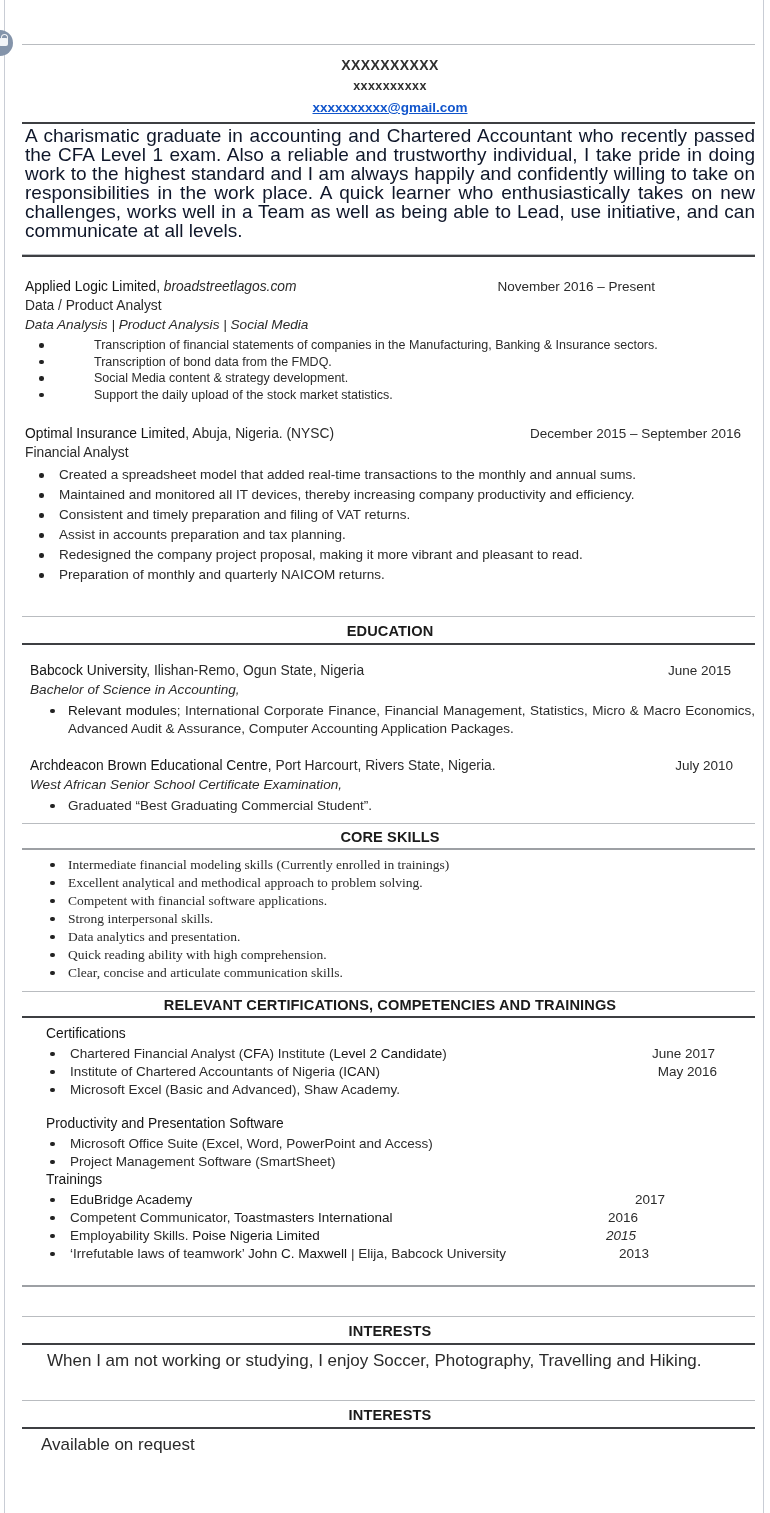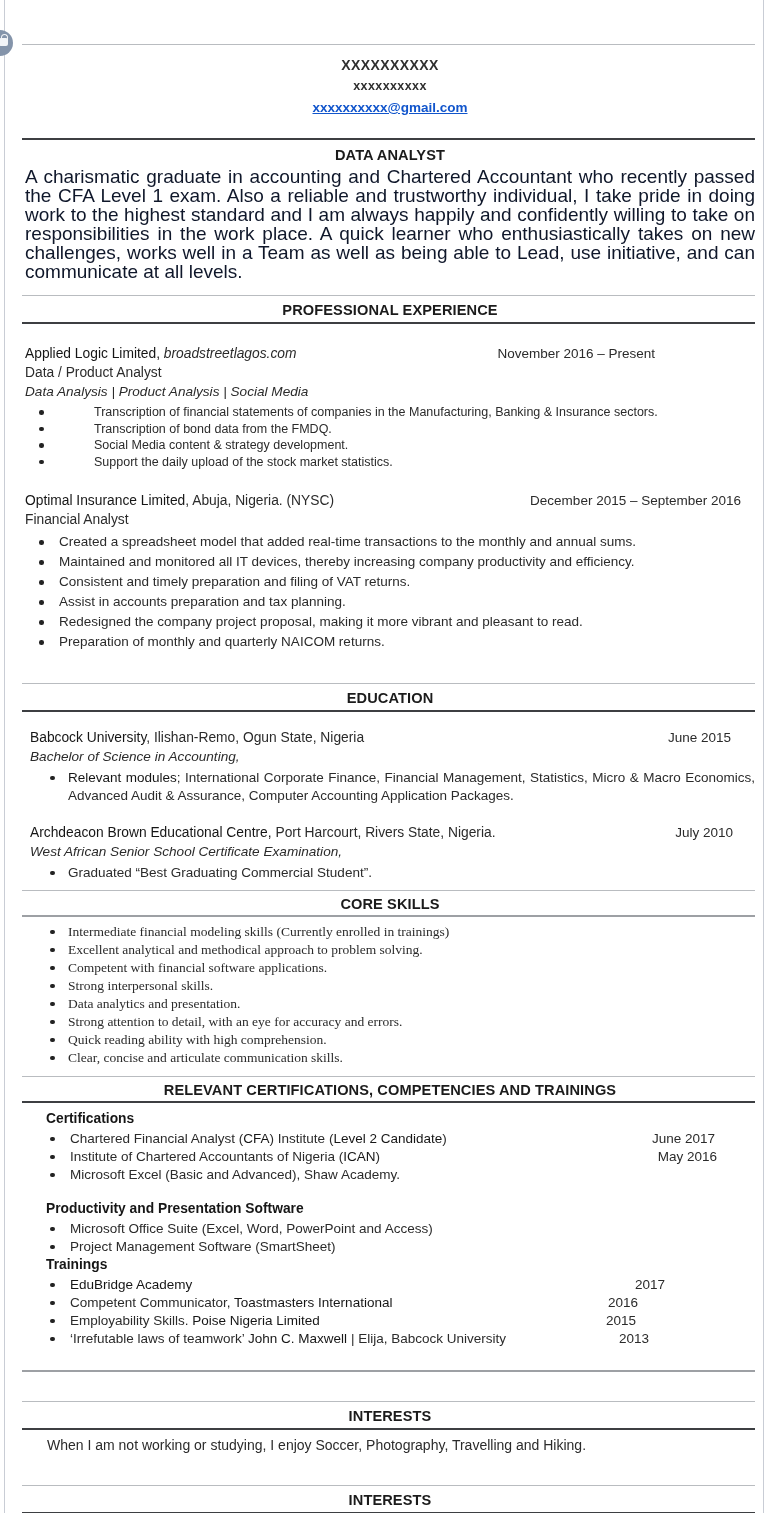--- a/index.html
+++ b/index.html
@@ -22,21 +22,21 @@
     content:"";position:absolute;left:2px;top:-4px;width:5px;height:5px;border:1.5px solid #f2f4f7;
     border-bottom:none;border-radius:4px 4px 0 0;
   }
   .content{position:relative;margin:0 15px 0 25px;}
   .hr-light{height:1px;background:#b9bcc0;margin-left:-3px;}
   .hr-dark{height:2px;background:#3d3f42;margin-left:-3px;}
   .hr-gray{height:2px;background:#9da0a4;margin-left:-3px;}
   .center-block{text-align:center;}
   .name1{font-size:14px;font-weight:bold;color:#2f2f2f;letter-spacing:.4px;line-height:22px;padding-top:9px;}
   .name2{font-size:12.5px;font-weight:bold;color:#2f2f2f;letter-spacing:.4px;line-height:20px;}
-  .email-line{line-height:21px;padding-bottom:20px;}
+  .email-line{line-height:21px;padding-bottom:4px;}
   .email-line a{color:#1155cc;font-weight:bold;font-size:13.5px;text-decoration:underline;}
   .sec-head{
     text-align:center;font-weight:bold;font-size:14.6px;color:#1b1b1b;
     letter-spacing:.1px;padding:6px 0 4px 0;
   }
   .summary{
     font-size:19px;line-height:19px;text-align:justify;color:#0f172a;
     padding:2px 0 8px 0;
   }
   .row{position:relative;}
@@ -54,22 +54,22 @@
   .bullets-j1 li:before{left:14px;top:6px;}
   .bullets-j2{padding-top:3px;}
   .bullets-j2 li{font-size:13.5px;line-height:20px;padding-left:34px;}
   .bullets-j2 li:before{left:14px;top:8px;}
   .bullets-edu li{font-size:13.5px;line-height:18px;padding-left:43px;text-align:justify;}
   .bullets-edu li:before{left:25px;top:6.5px;}
   .bullets-skills li{font-size:13.5px;line-height:18px;padding-left:43px;font-family:Liberation Serif, serif;}
   .bullets-skills li:before{left:25px;top:6.5px;}
   .bullets-cert li{font-size:13.5px;line-height:18px;padding-left:45px;}
   .bullets-cert li:before{left:25px;top:6.5px;}
-  .sub-label{font-size:13.8px;font-weight:bold;color:#161616;line-height:18px;padding-left:21px;}
-  .plain-text{font-size:14px;line-height:19px;}
+  .sub-label{font-size:13.8px;font-weight:normal;color:#161616;line-height:18px;padding-left:21px;}
+  .plain-text{font-size:17px;line-height:19px;}
 </style>
 </head>
 <body>
 
 <div class="v-border left"></div>
 <div class="v-border right"></div>
 
 <div class="badge">
   <span class="glyph"></span>
 </div>
@@ -81,25 +81,23 @@
   <div class="center-block">
     <div class="name1">XXXXXXXXXX</div>
     <div class="name2">xxxxxxxxxx</div>
     <div class="email-line">
       <a href="#">xxxxxxxxxx@gmail.com</a>
     </div>
   </div>
 
   <div class="hr-dark"></div>
 
-  <div class="sec-head" style="padding-top:7px;padding-bottom:2px;">DATA ANALYST</div>
   <div class="summary">A charismatic graduate in accounting and Chartered Accountant who recently passed the CFA Level 1 exam. Also a reliable and trustworthy individual, I take pride in doing work to the highest standard and I am always happily and confidently willing to take on responsibilities in the work place. A quick learner who enthusiastically takes on new challenges, works well in a Team as well as being able to Lead, use initiative, and can communicate at all levels.</div>
 
   <div class="hr-light" style="margin-top:6px;"></div>
-  <div class="sec-head">PROFESSIONAL EXPERIENCE</div>
   <div class="hr-dark"></div>
 
   <div style="margin-top:20px;">
     <div class="row company-line">
       <span class="b">Applied Logic Limited,</span><span class="i"> broadstreetlagos.com</span>
       <span class="date" style="right:100px;">November 2016 – Present</span>
     </div>
     <div class="role-line">Data / Product Analyst</div>
     <div class="tags-line">Data Analysis | Product Analysis | Social Media</div>
     <ul class="bullets-j1">
@@ -154,21 +152,20 @@
 
   <div class="hr-light" style="margin-top:8px;"></div>
   <div class="sec-head" style="padding-top:5px;padding-bottom:3px;">CORE SKILLS</div>
   <div class="hr-gray"></div>
   <ul class="bullets-skills" style="padding-top:6px;">
     <li>Intermediate financial modeling skills (Currently enrolled in trainings)</li>
     <li>Excellent analytical and methodical approach to problem solving.</li>
     <li>Competent with financial software applications.</li>
     <li>Strong interpersonal skills.</li>
     <li>Data analytics and presentation.</li>
-    <li>Strong attention to detail, with an eye for accuracy and errors.</li>
     <li>Quick reading ability with high comprehension.</li>
     <li>Clear, concise and articulate communication skills.</li>
   </ul>
 
   <div class="hr-light" style="margin-top:9px;"></div>
   <div class="sec-head" style="padding-top:5px;padding-bottom:3px;">RELEVANT CERTIFICATIONS, COMPETENCIES AND TRAININGS</div>
   <div class="hr-dark"></div>
 
   <div class="sub-label" style="margin-top:7px;">Certifications</div>
   <ul class="bullets-cert" style="padding-top:2px;">
@@ -194,21 +191,21 @@
     <li class="row">
       <span></span><span class="b">EduBridge Academy</span><span></span>
       <span class="date" style="right:90px;">2017</span>
     </li>
     <li class="row">
       <span>Competent Communicator, </span><span class="b">Toastmasters International</span><span></span>
       <span class="date" style="right:117px;">2016</span>
     </li>
     <li class="row">
       <span>Employability Skills. </span><span class="b">Poise Nigeria Limited</span><span></span>
-      <span class="date" style="right:119px;">2015</span>
+      <span class="date" style="right:119px;font-style:italic;">2015</span>
     </li>
     <li class="row">
       <span>‘Irrefutable laws of teamwork’ </span><span class="b">John C. Maxwell</span><span> | Elija, Babcock University</span>
       <span class="date" style="right:106px;">2013</span>
     </li>
   </ul>
 
   <div class="hr-gray" style="margin-top:22px;"></div>
 
   <div class="hr-light" style="margin-top:29px;"></div>

